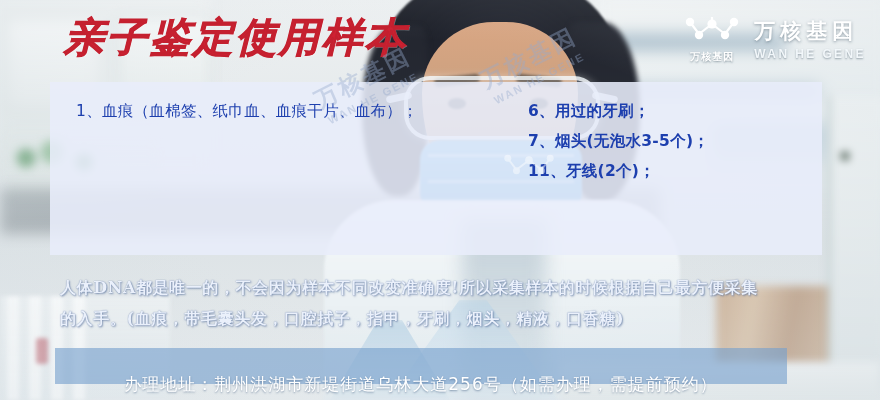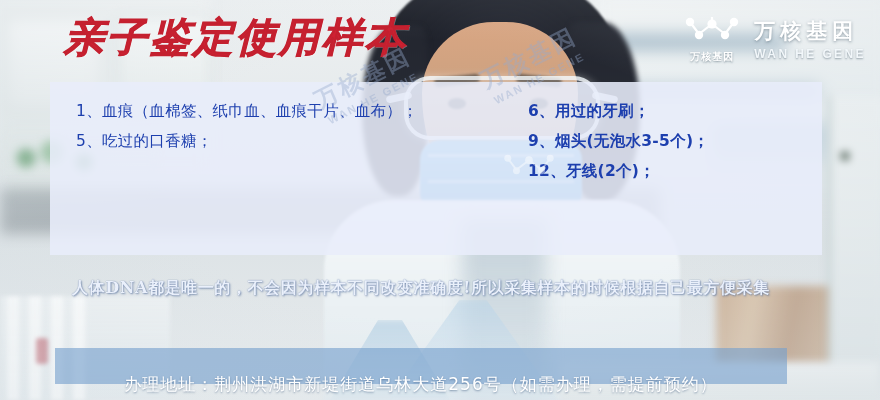--- a/index.html
+++ b/index.html
@@ -257,21 +257,21 @@
   .wm .wm-en { font-size:11px; letter-spacing:2px; display:block; margin-top:1px; }
   #wm1 { left:314px; top:62px; }
   #wm2 { left:480px; top:42px; }
   .wm-mol {
     position:absolute; left:502px; top:150px; pointer-events:none;
     opacity:.5;
   }
 
   
   #note {
-    position:absolute; left:72px; top:272px; width:790px;
+    position:absolute; left:60px; top:272px; width:790px;
     font-size:16px; line-height:31px;
     color:#eaf0fb;
     font-weight:bold;
     letter-spacing:.6px;
     text-shadow:1px 1px 2px rgba(60,90,140,.55), 0 0 1px rgba(40,70,130,.6);
     font-family:"DejaVu Serif","Liberation Serif",serif;
   }
 
   
   #footer {
@@ -353,26 +353,25 @@
   </div>
   <div class="brand-text">
     <span class="brand-cn">万核基因</span>
     <span class="brand-en">WAN HE GENE</span>
   </div>
 </div>
 
 <div id="panel">
   <div class="col col-left">
     <div class="li">1、血痕（血棉签、纸巾血、血痕干片、血布）；</div>
-    <div class="li">5、吃过的口香糖；</div>
   </div>
   <div class="col col-right">
     <div class="li">6、用过的牙刷；</div>
-    <div class="li">9、烟头(无泡水3-5个)；</div>
-    <div class="li">12、牙线(2个)；</div>
+    <div class="li">7、烟头(无泡水3-5个)；</div>
+    <div class="li">11、牙线(2个)；</div>
   </div>
 </div>
 
 <div class="wm" id="wm1">
   <span class="wm-cn">万核基因</span>
   <span class="wm-en">WAN HE GENE</span>
 </div>
 <div class="wm" id="wm2">
   <span class="wm-cn">万核基因</span>
   <span class="wm-en">WAN HE GENE</span>
@@ -390,17 +389,18 @@
       <circle cx="15" cy="21" r="3.6"></circle>
       <circle cx="28" cy="10" r="4"></circle>
       <circle cx="41" cy="21" r="3.6"></circle>
       <circle cx="50" cy="8" r="3.6"></circle>
     </g>
   </svg>
 </span>
 
 <div id="note">
   <div>人体DNA都是唯一的，不会因为样本不同改变准确度!所以采集样本的时候根据自己最方便采集</div>
+  <div>的入手。(血痕，带毛囊头发，口腔拭子，指甲，牙刷，烟头，精液，口香糖)</div>
 </div>
 
 <div id="footer">
   <span>办理地址：荆州洪湖市新堤街道乌林大道256号（如需办理，需提前预约）</span>
 </div>
 
 </body></html>

